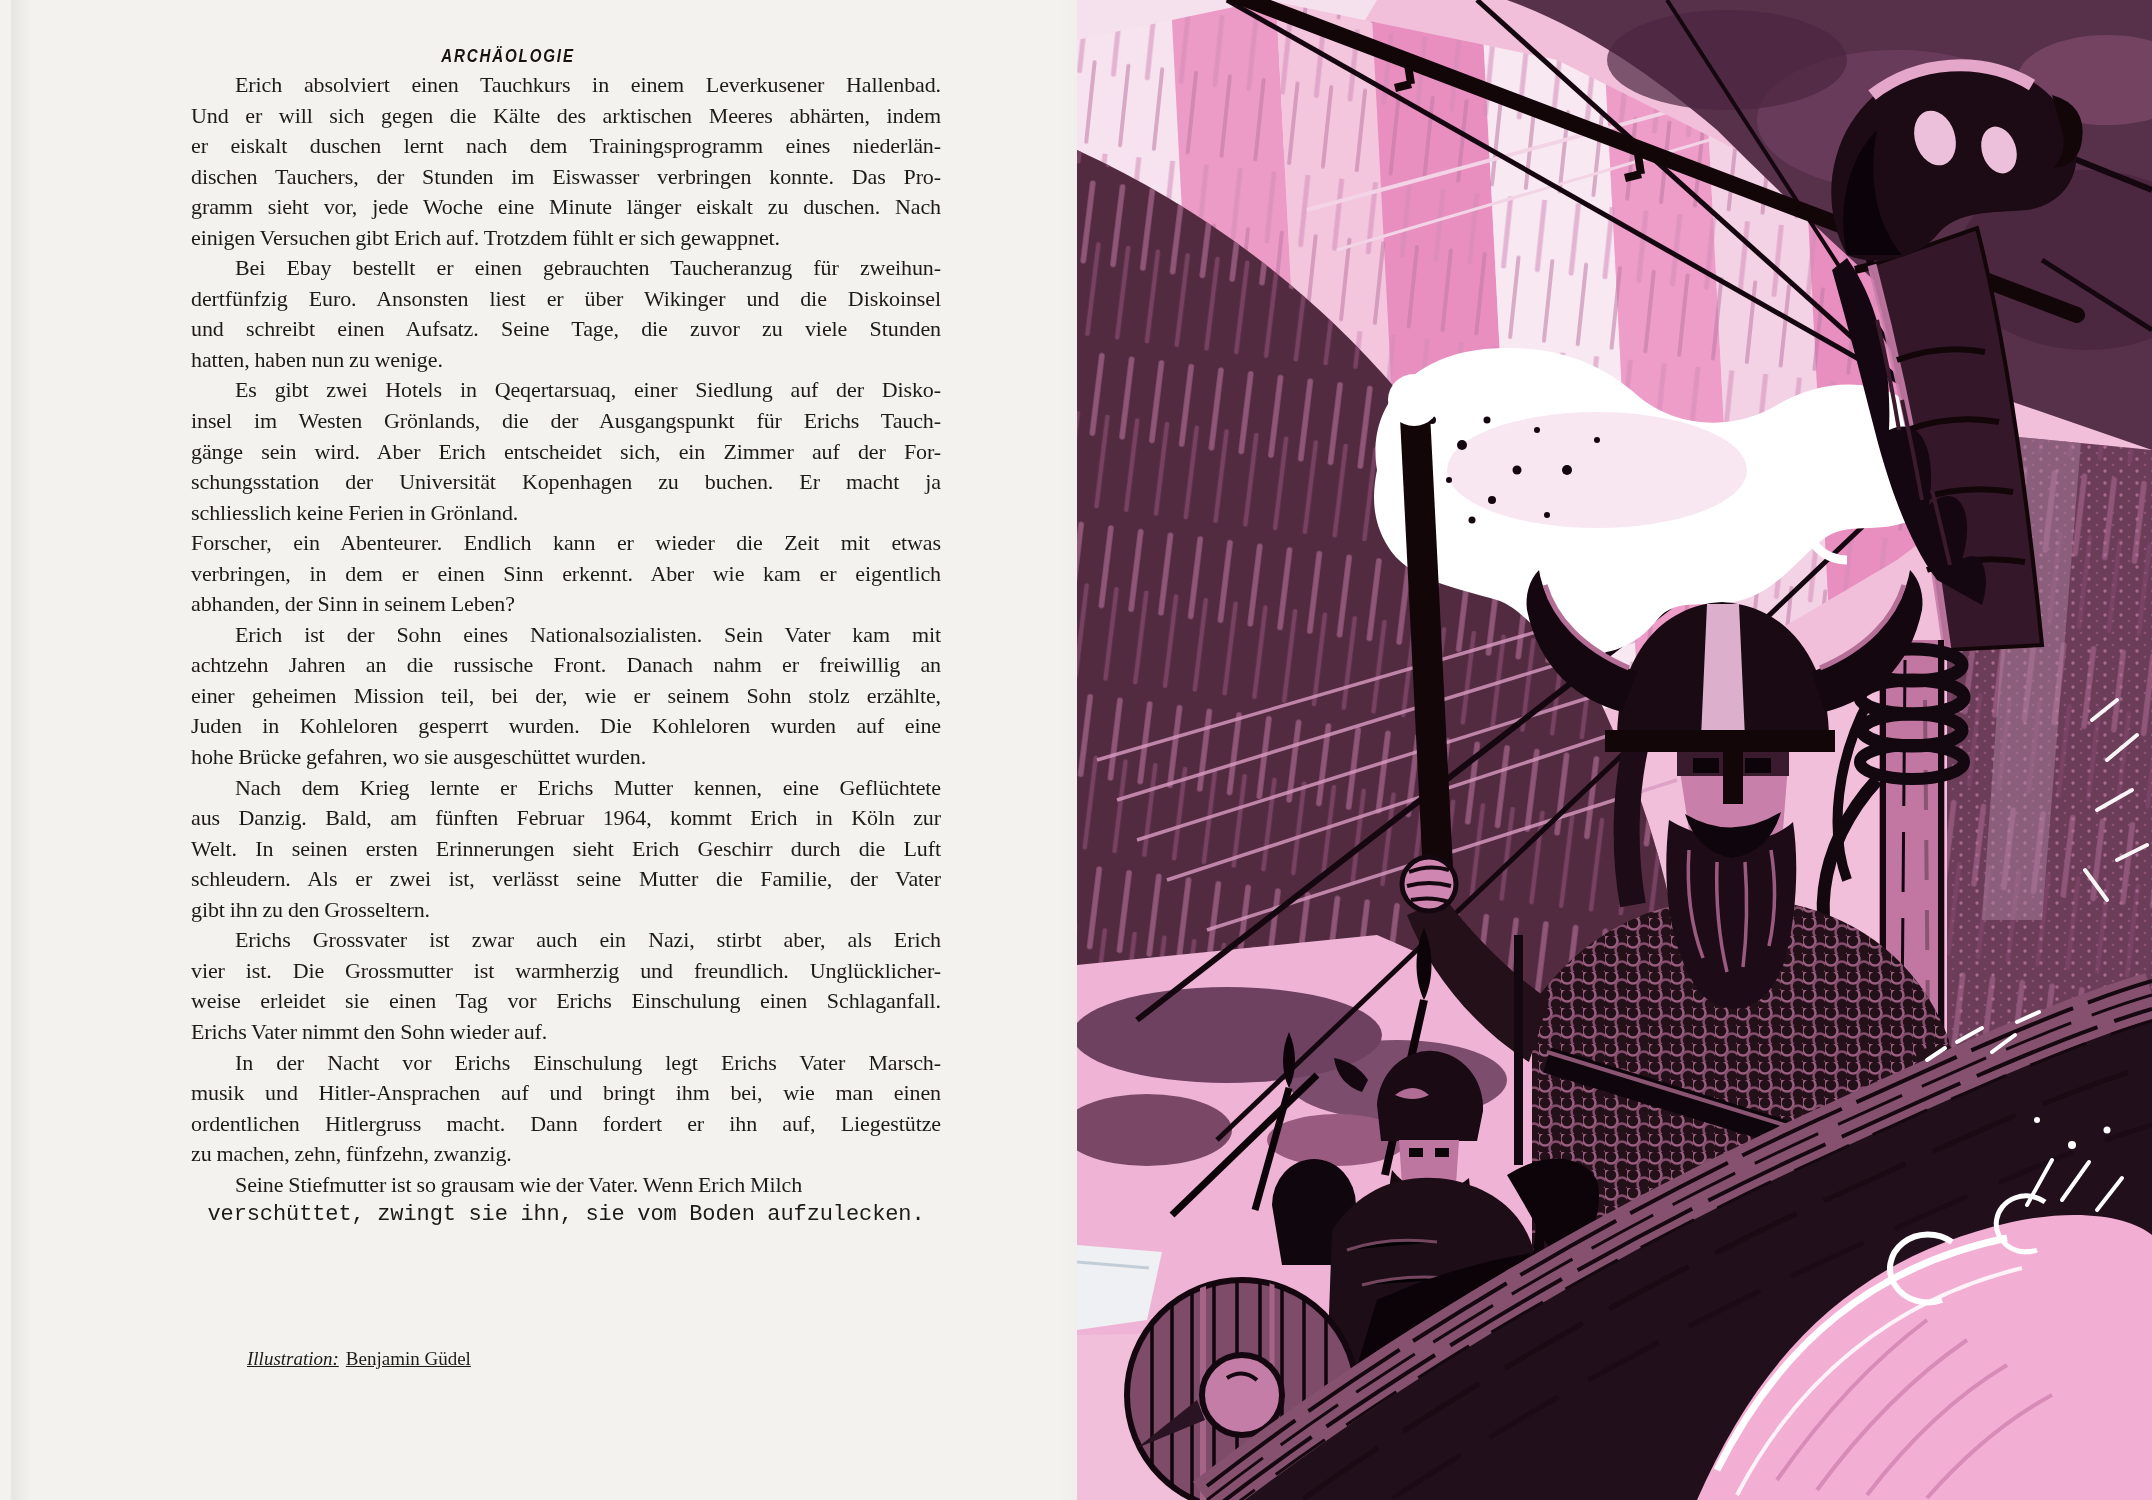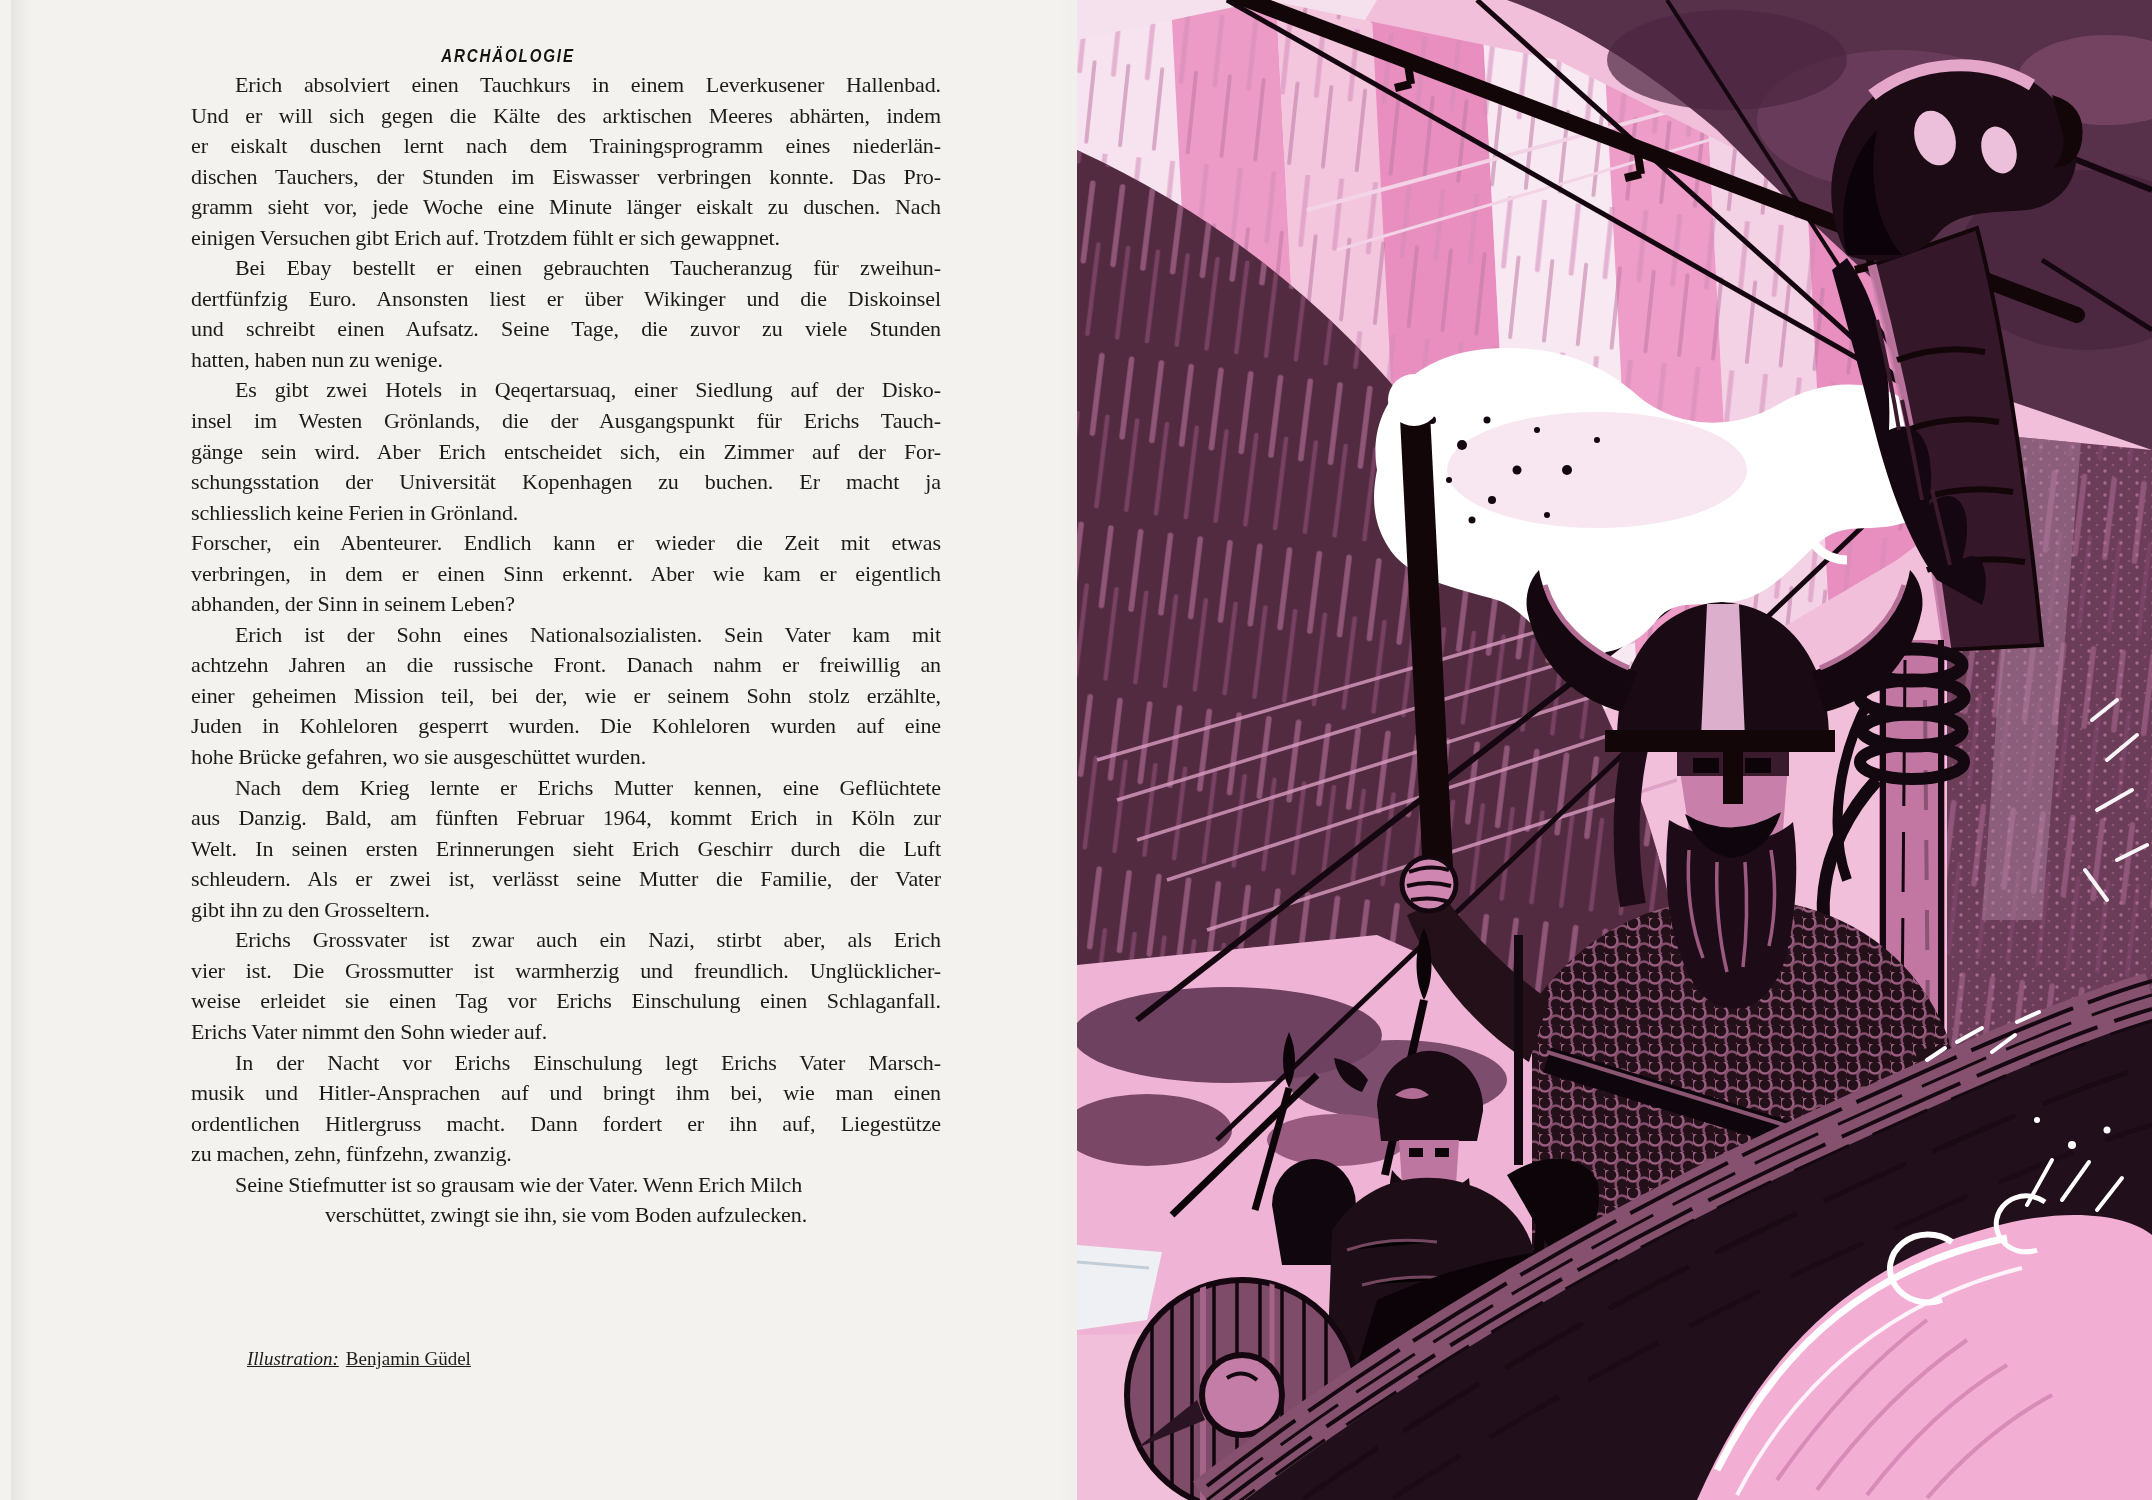--- a/index.html
+++ b/index.html
@@ -28,21 +28,21 @@
   .text-column{
     position:absolute;left:180px;top:70px;width:750px;
     color:#1d1b18;font-size:22px;word-spacing:-0.5px;letter-spacing:-0.1px;
   }
   .line{
     height:30.55px;line-height:30.55px;overflow:hidden;
     text-align:justify;
   }
   .line.al-justify{text-align-last:justify;}
   .line.al-left{text-align:left;text-align-last:left;}
-  .line.al-center{text-align:center;text-align-last:center;}
+  .line.al-center{text-align:center;text-align-last:center;font-family:Liberation Mono, monospace;}
   .line.first{text-indent:44px;}
   .credit{
     position:absolute;left:236px;top:1348px;
     font-size:19px;color:#1d1b18;text-decoration:underline;
   }
   .credit .label{font-style:italic;margin-right:7px;}
 
   
   .illustration{
     position:absolute;left:1077px;top:0;width:1075px;height:1500px;display:block;

